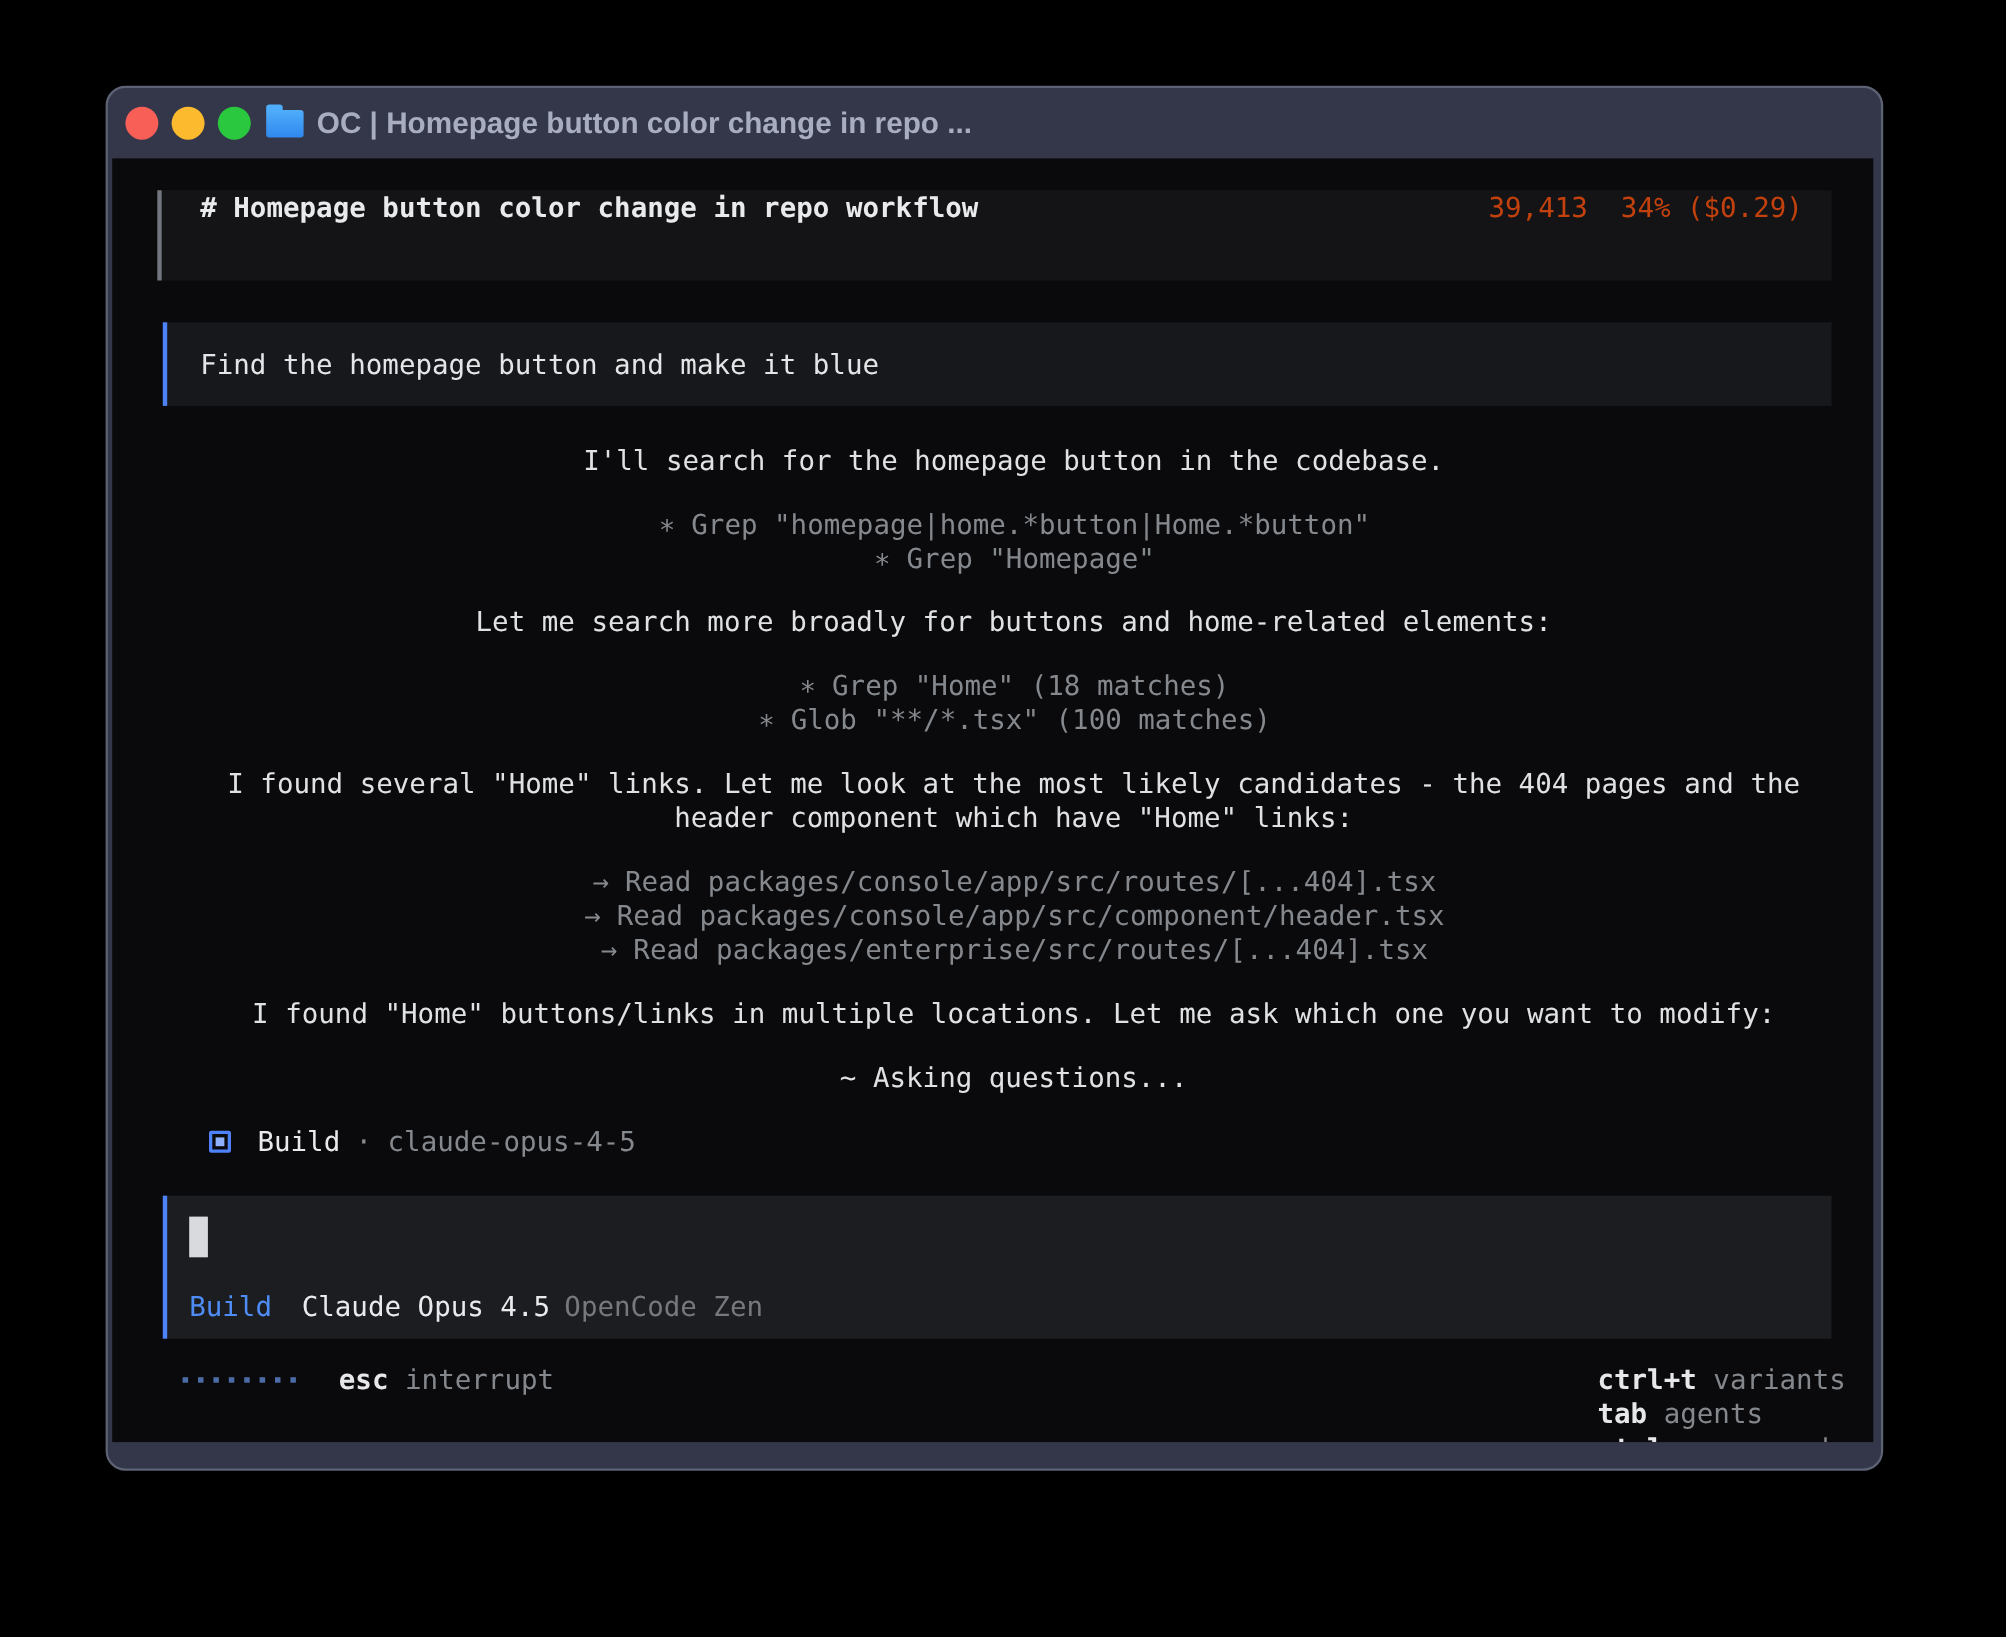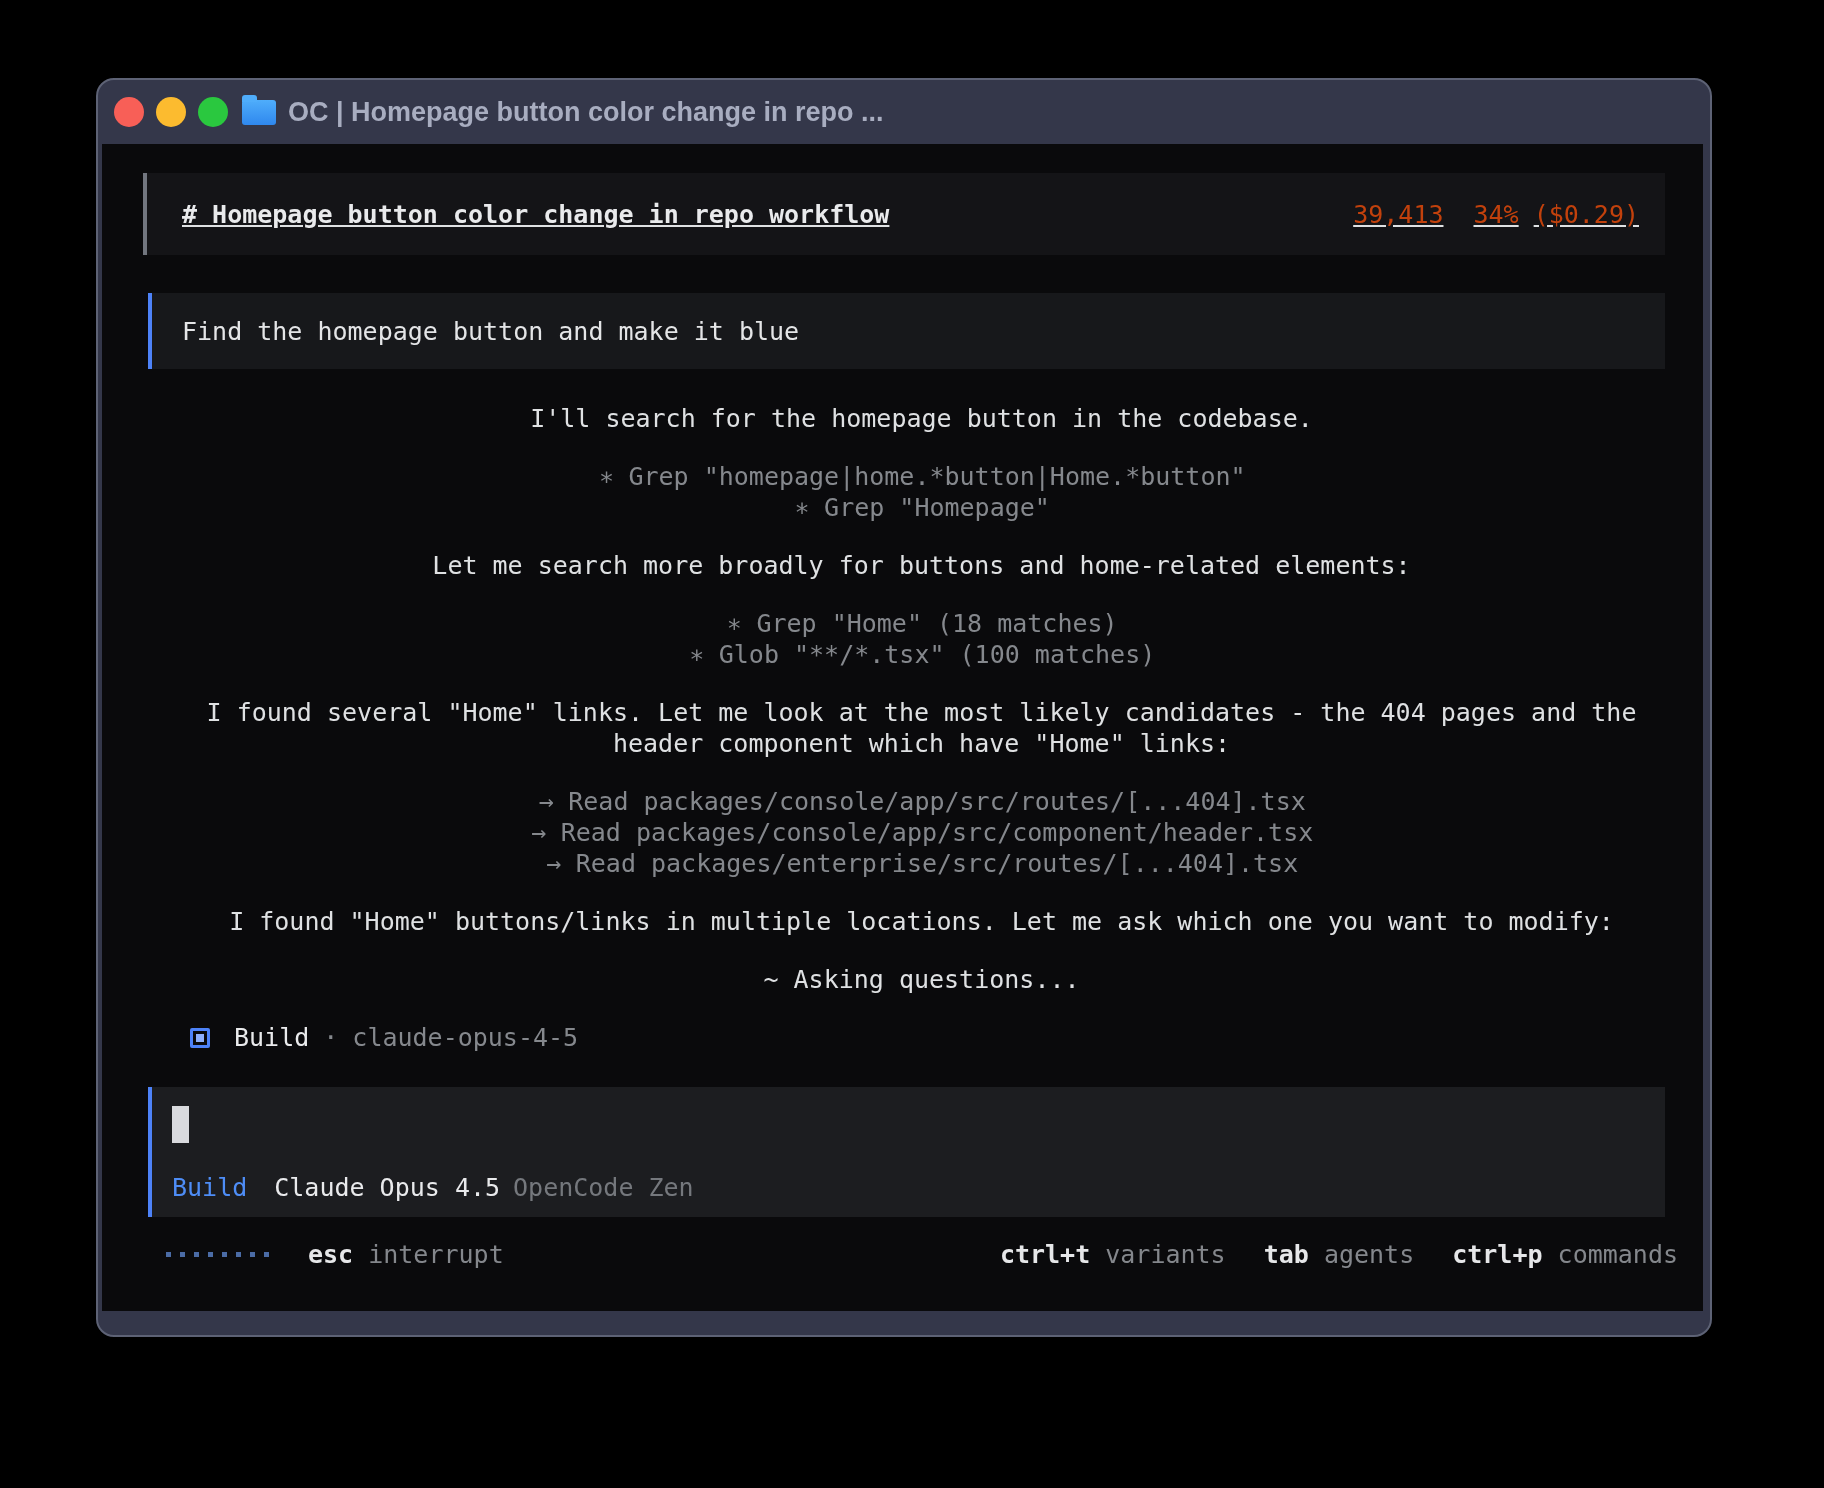--- a/index.html
+++ b/index.html
@@ -49,23 +49,22 @@
     height: 1167px; background: #0a0a0c;
     font-size: 25px; line-height: 31px; color: #dfe1e3;
     overflow: hidden;
   }
 
   .panel { border-left: 4px solid; }
 
   .session-header {
     margin: 29px 38px 0 41px; height: 82px;
     background: #141417; border-color: #72767f;
-    display: flex; align-items: center; justify-content: space-between;
+    display: flex; justify-content: space-between;
     padding: 0 26px 0 35px;
-    text-decoration: underline;
   }
   .session-header .h-title { font-weight: bold; color: #e9eaec; }
   .session-header .h-stats { color: #c2410c; display: flex; margin-left: 15px; }
   .session-header .h-stats .tokens { margin-right: 30px; }
   .session-header .h-stats .pct { margin-right: 15px; }
 
   .user-quote {
     margin: 38px 38px 0 46px; height: 76px;
     background: #17181b; border-color: #4d82f8;
     display: flex; align-items: center; padding-left: 30px;
@@ -104,21 +103,21 @@
   .statusbar {
     margin: 22px 25px 0 64px;
     display: flex; align-items: flex-start; justify-content: space-between;
   }
   .sb-left { display: flex; align-items: center; }
   .dots { display: flex; gap: 9px; margin-right: 39px; }
   .dots i { width: 5px; height: 5px; background: #4b6ca6; display: block; }
   .hint { white-space: pre; }
   .hint .key { color: #e6e7e9; font-weight: bold; }
   .hint .lbl { color: #84878c; }
-  .sb-right { display: flex; }
+  .sb-right { display: flex; flex-direction: column; }
   .sb-right .hint { margin-left: 38px; }
 </style>
 </head>
 <body>
 
 <div class="window">
 
   <div class="titlebar">
     <div class="lights">
       <button class="light red"></button>

